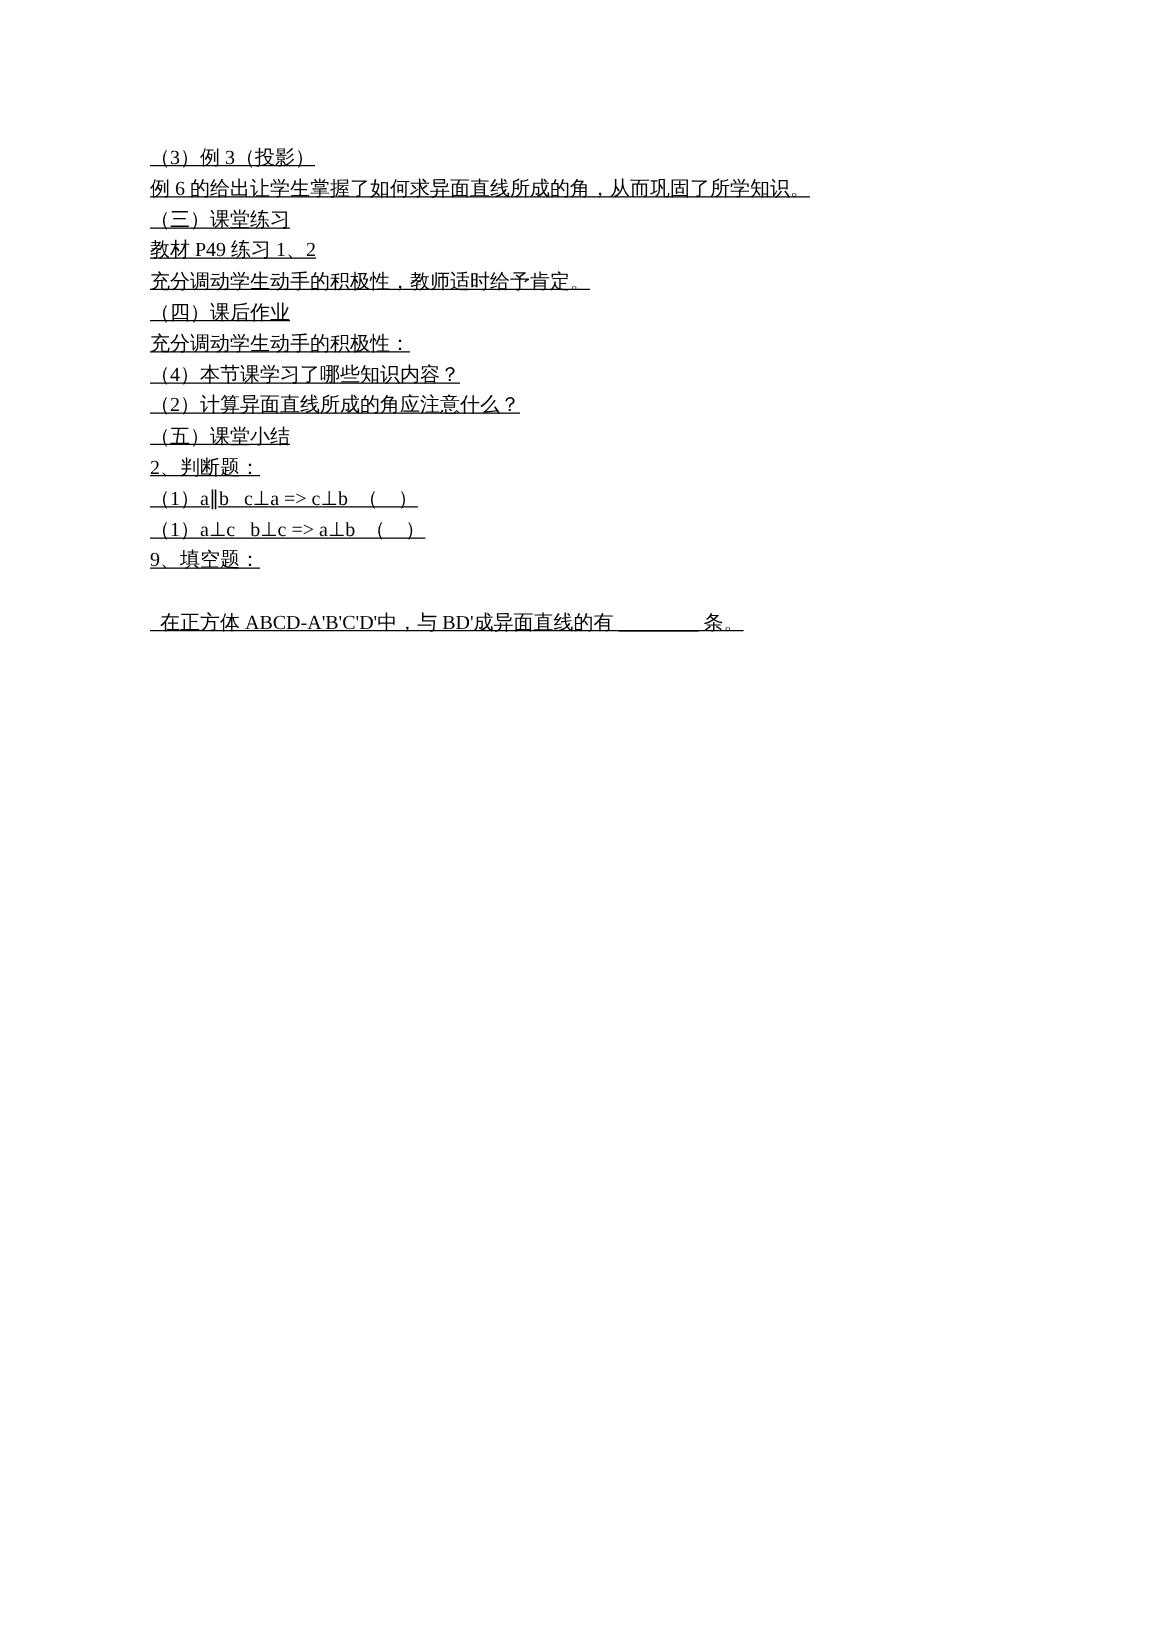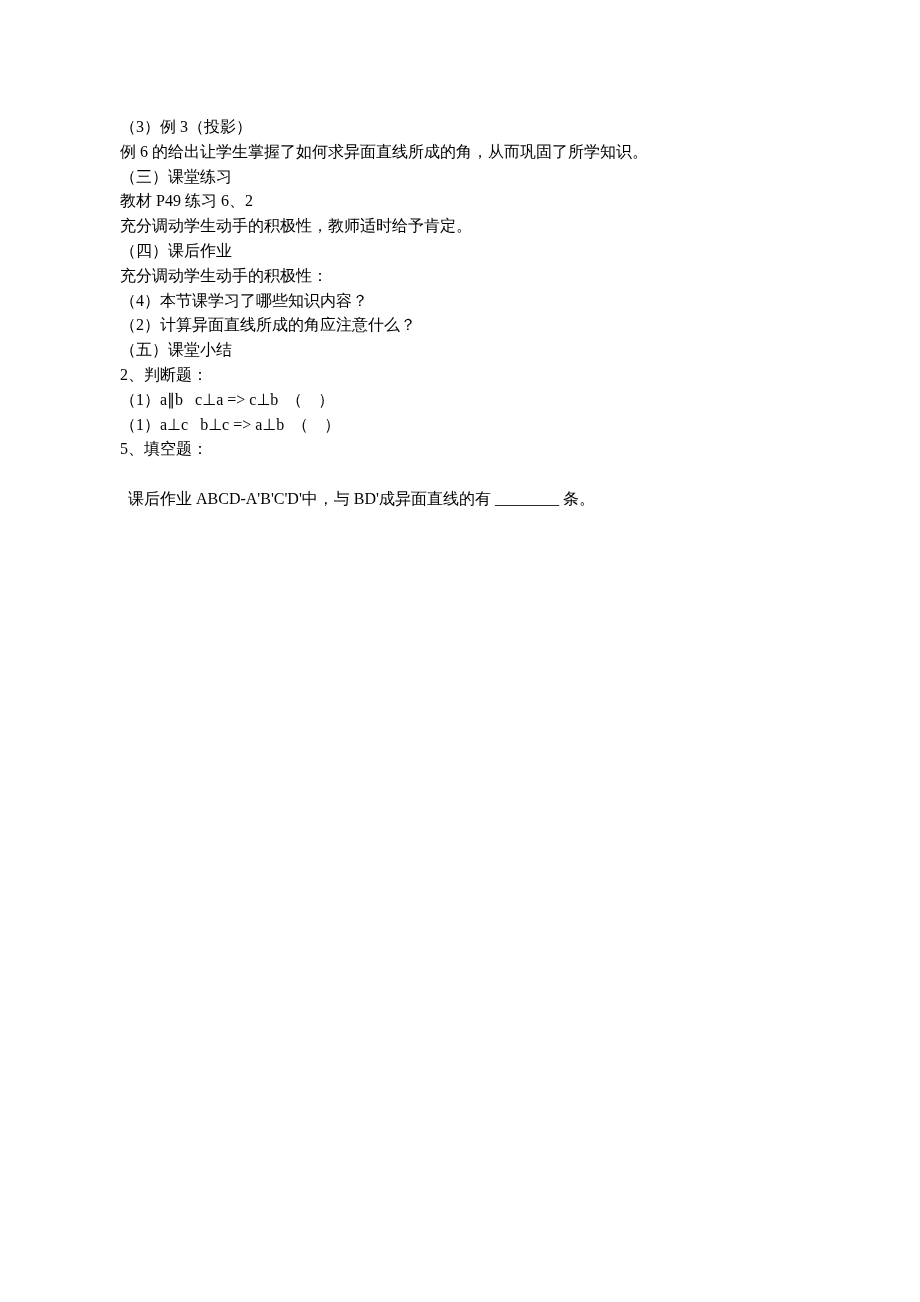--- a/index.html
+++ b/index.html
@@ -12,34 +12,35 @@
       height: 1302px;
       background: #ffffff;
       font-family: "SimSun", "宋体", serif;
       font-size: 16px;
       color: #000000;
       line-height: 1.55;
       padding: 115px 120px 0 120px;
     }
     .line {
       white-space: pre;
+      text-decoration: underline;
     }
   </style>
 </head>
 <body>
 
 <div class="line">（3）例 3（投影）</div>
 <div class="line">例 6 的给出让学生掌握了如何求异面直线所成的角，从而巩固了所学知识。</div>
 <div class="line">（三）课堂练习</div>
-<div class="line">教材 P49 练习 6、2</div>
+<div class="line">教材 P49 练习 1、2</div>
 <div class="line">充分调动学生动手的积极性，教师适时给予肯定。</div>
 <div class="line">（四）课后作业</div>
 <div class="line">充分调动学生动手的积极性：</div>
 <div class="line">（4）本节课学习了哪些知识内容？</div>
 <div class="line">（2）计算异面直线所成的角应注意什么？</div>
 <div class="line">（五）课堂小结</div>
 <div class="line">2、判断题：</div>
 <div class="line">（1）a∥b   c⊥a =&gt; c⊥b  （    ）</div>
 <div class="line">（1）a⊥c   b⊥c =&gt; a⊥b  （    ）</div>
-<div class="line">5、填空题：</div>
+<div class="line">9、填空题：</div>
 <div class="line">
-  <span>课后作业 ABCD-A'B'C'D'中，与 BD'成异面直线的有 </span><span>________</span><span> 条。</span>
+  <span>在正方体 ABCD-A'B'C'D'中，与 BD'成异面直线的有 </span><span>________</span><span> 条。</span>
 </div>
 
 </body></html>

